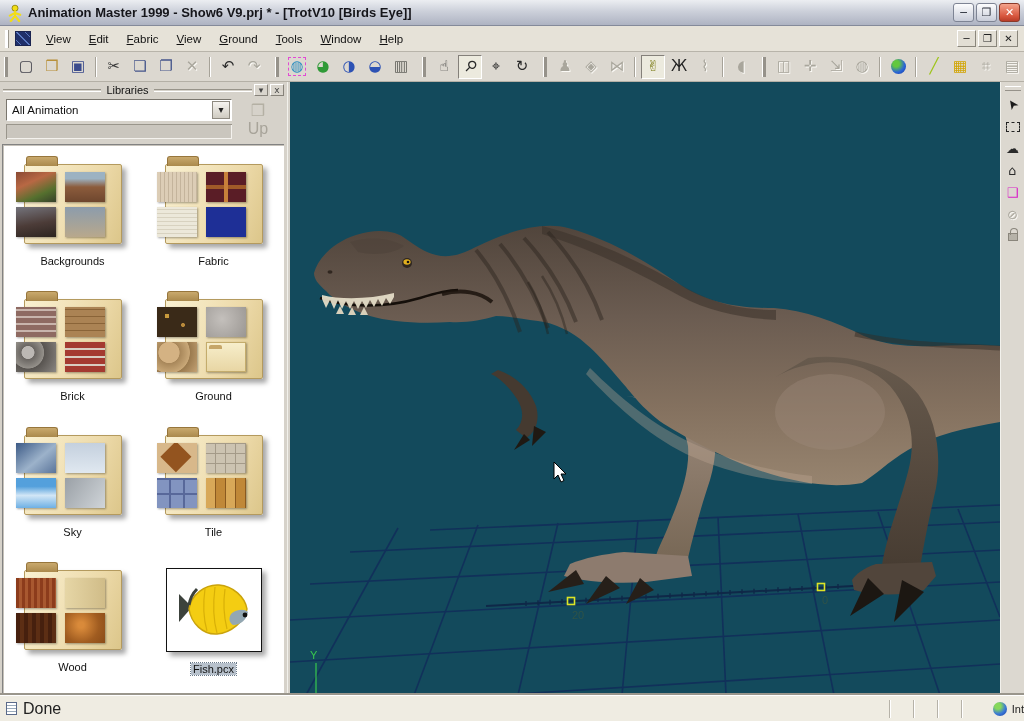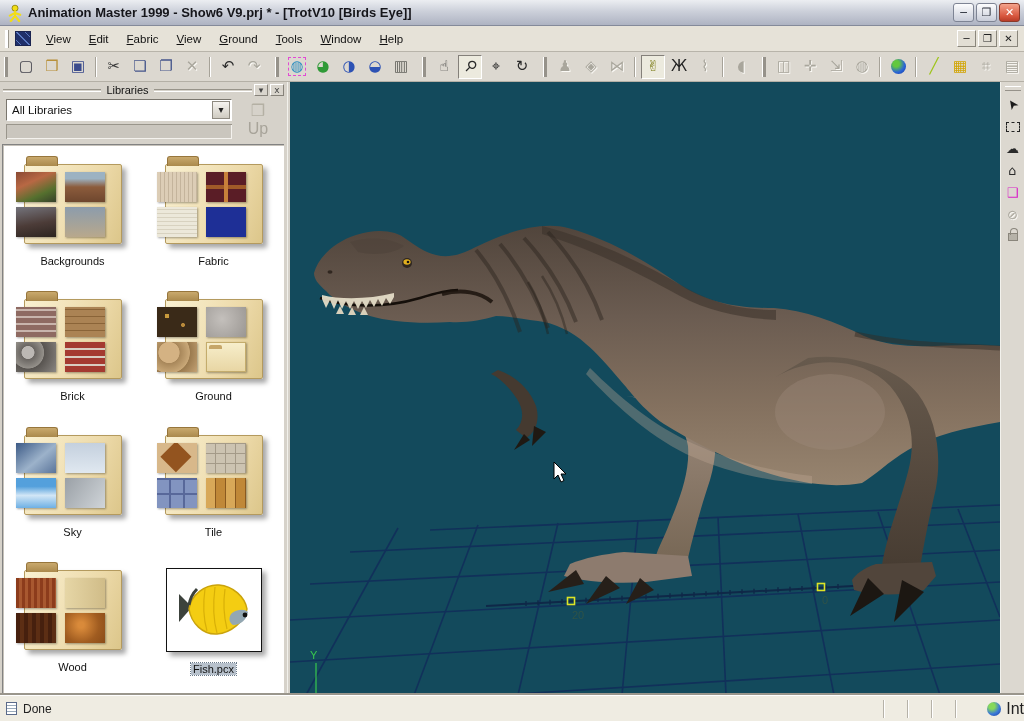--- a/index.html
+++ b/index.html
@@ -147,26 +147,26 @@
   .sgrip { margin:4px auto 3px auto; width:16px; height:5px;
     border-top:1px solid #fff; border-bottom:1px solid #96928a; }
   .sbtn { width:22px; height:21px; margin:1px auto; display:flex; align-items:center; justify-content:center; }
   .sbtn .glyph { font-size:13px; }
 
   
   .statusbar { position:absolute; left:0; top:695px; width:1024px; height:26px; background:#efece2;
     border-top:1px solid #fff; box-shadow:0 -2px 0 #9a968c; display:flex; align-items:center; }
   .docicon { width:11px; height:13px; margin:0 6px 0 6px; background:#fff; border:1px solid #5a6a8a;
     background-image:repeating-linear-gradient(0deg,transparent 0 2px,#9ab 2px 3px); }
-  .statustext { font-size:12px; color:#222; }
+  .statustext { font-size:16px; color:#222; }
   .spane { width:24px; height:18px; margin-left:0; border-left:1px solid #b6b2a8; box-shadow:1px 0 0 #fff inset; }
   .spacer { flex:1; }
   .globe { width:14px; height:14px; border-radius:50%; margin:0 5px 0 8px;
     background:radial-gradient(circle at 35% 30%, #86d85a 22%, #3a78d8 58%, #1a3c9a); }
-  .zonetext { font-size:16px; color:#222; white-space:nowrap; }
+  .zonetext { font-size:11px; color:#222; white-space:nowrap; }
 </style>
 </head>
 <body>
 
 <div class="titlebar">
   <svg class="appicon" viewBox="0 0 18 18">
     <circle cx="9" cy="4.2" r="3" fill="#f2de16" stroke="#8a7c00" stroke-width="0.8"></circle>
     <path d="M9,7.4 L9,12 M9,9 L3.8,11.6 M9,9 L14.2,10.8 M9,12 L4.8,17 M9,12 L13.2,17" stroke="#f2de16" stroke-width="2.1" fill="none" stroke-linecap="round"></path>
   </svg>
   <span class="wtitle">Animation Master 1999 - Show6 V9.prj * - [TrotV10 [Birds Eye]]</span>
@@ -316,21 +316,21 @@
 
 <div class="libpanel">
   <div class="ptitle">
     <span class="pline"></span>
     <span class="ptext">Libraries</span>
     <span class="pline"></span>
     <span class="pbtn">▾</span>
     <span class="pbtn">x</span>
   </div>
   <div class="combo">
-    <span class="combotext">All Libraries</span>
+    <span class="combotext">All Animation</span>
     <span class="comboarrow">▾</span>
   </div>
   <div class="upbtn">
     <span class="uglyph">❒</span>
     <span class="ulabel">Up</span>
   </div>
   <div class="pathbar"></div>
   <div class="liblist" id="liblist">
       <div class="libitem">
         <div class="folder">

